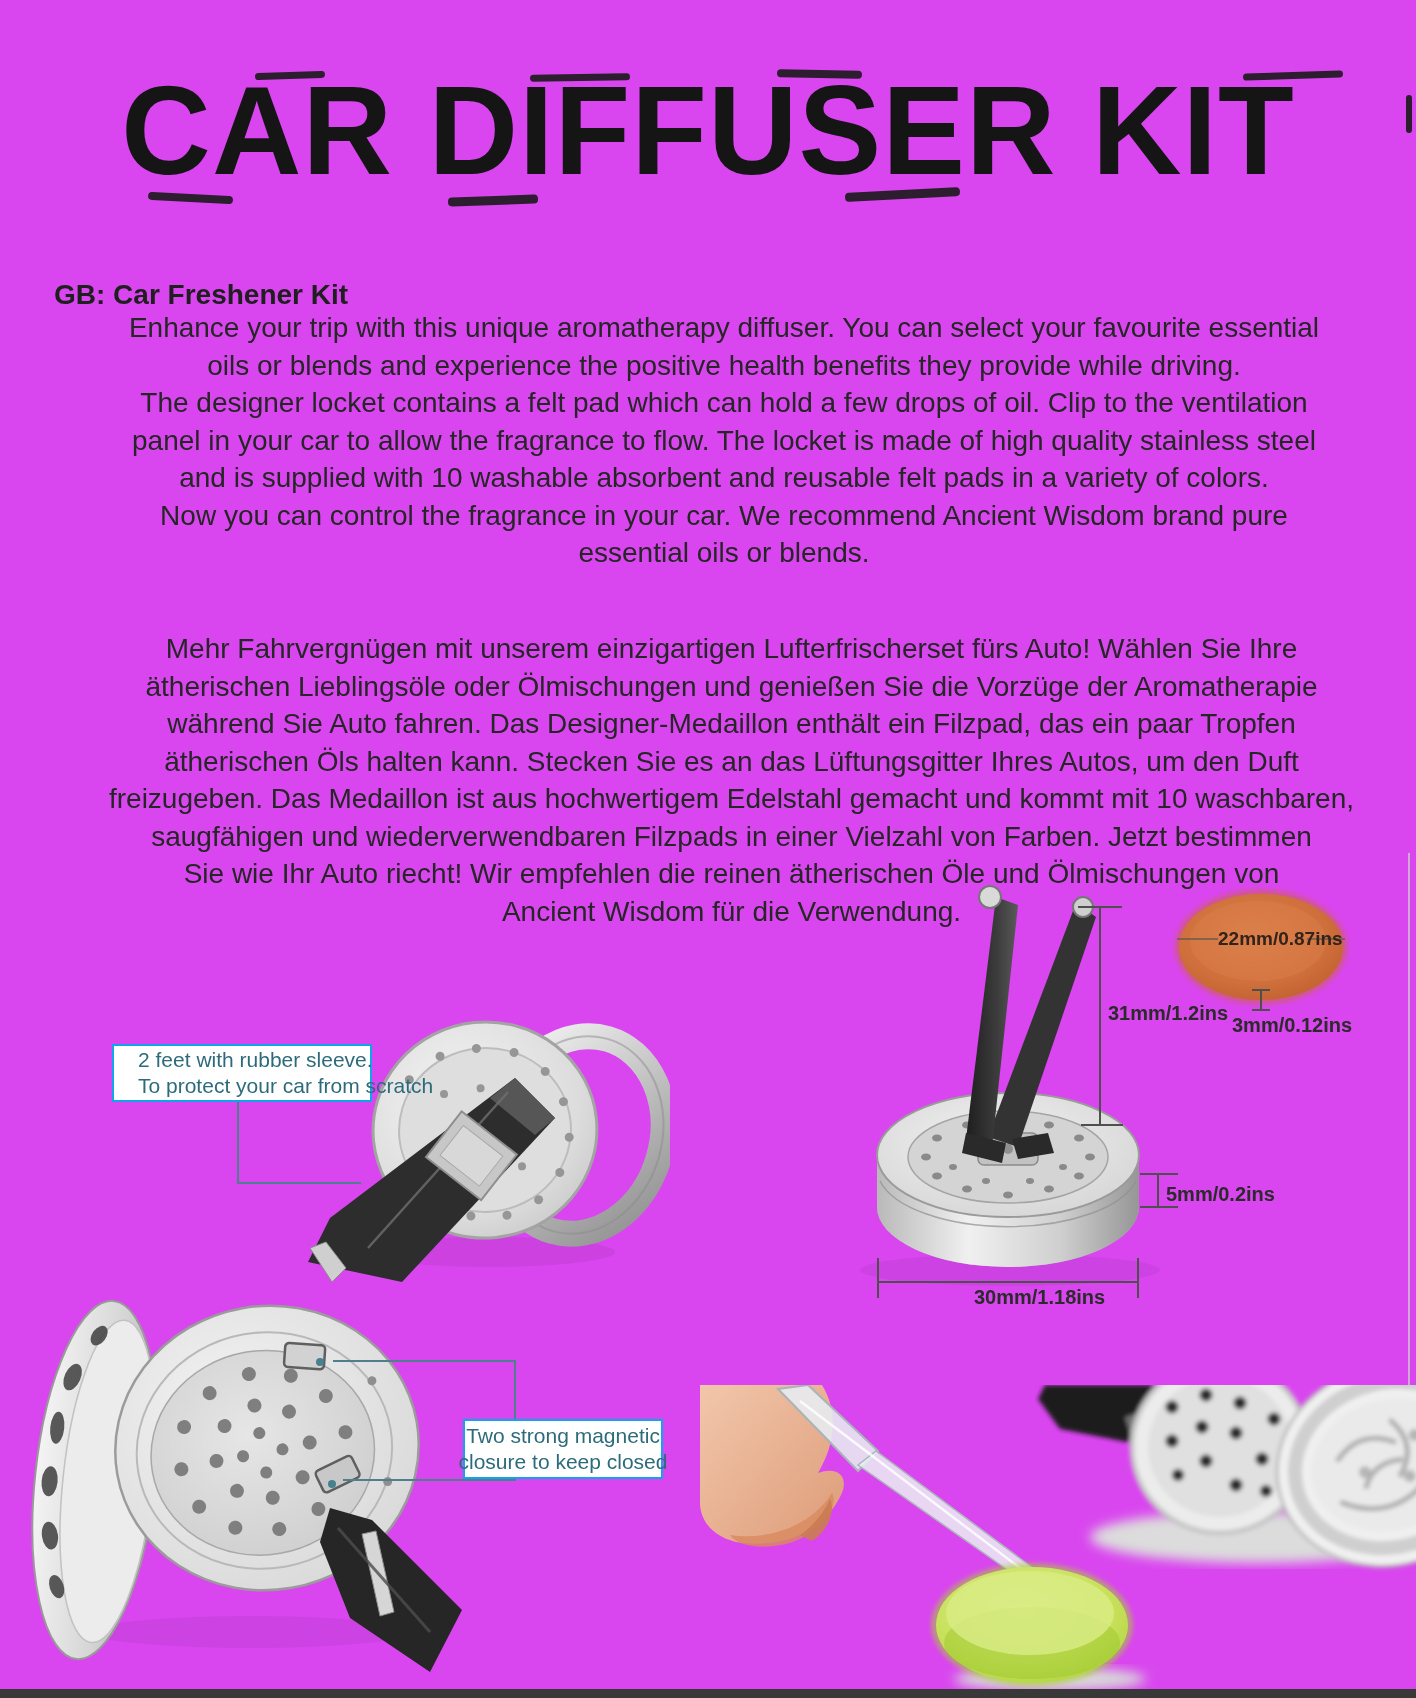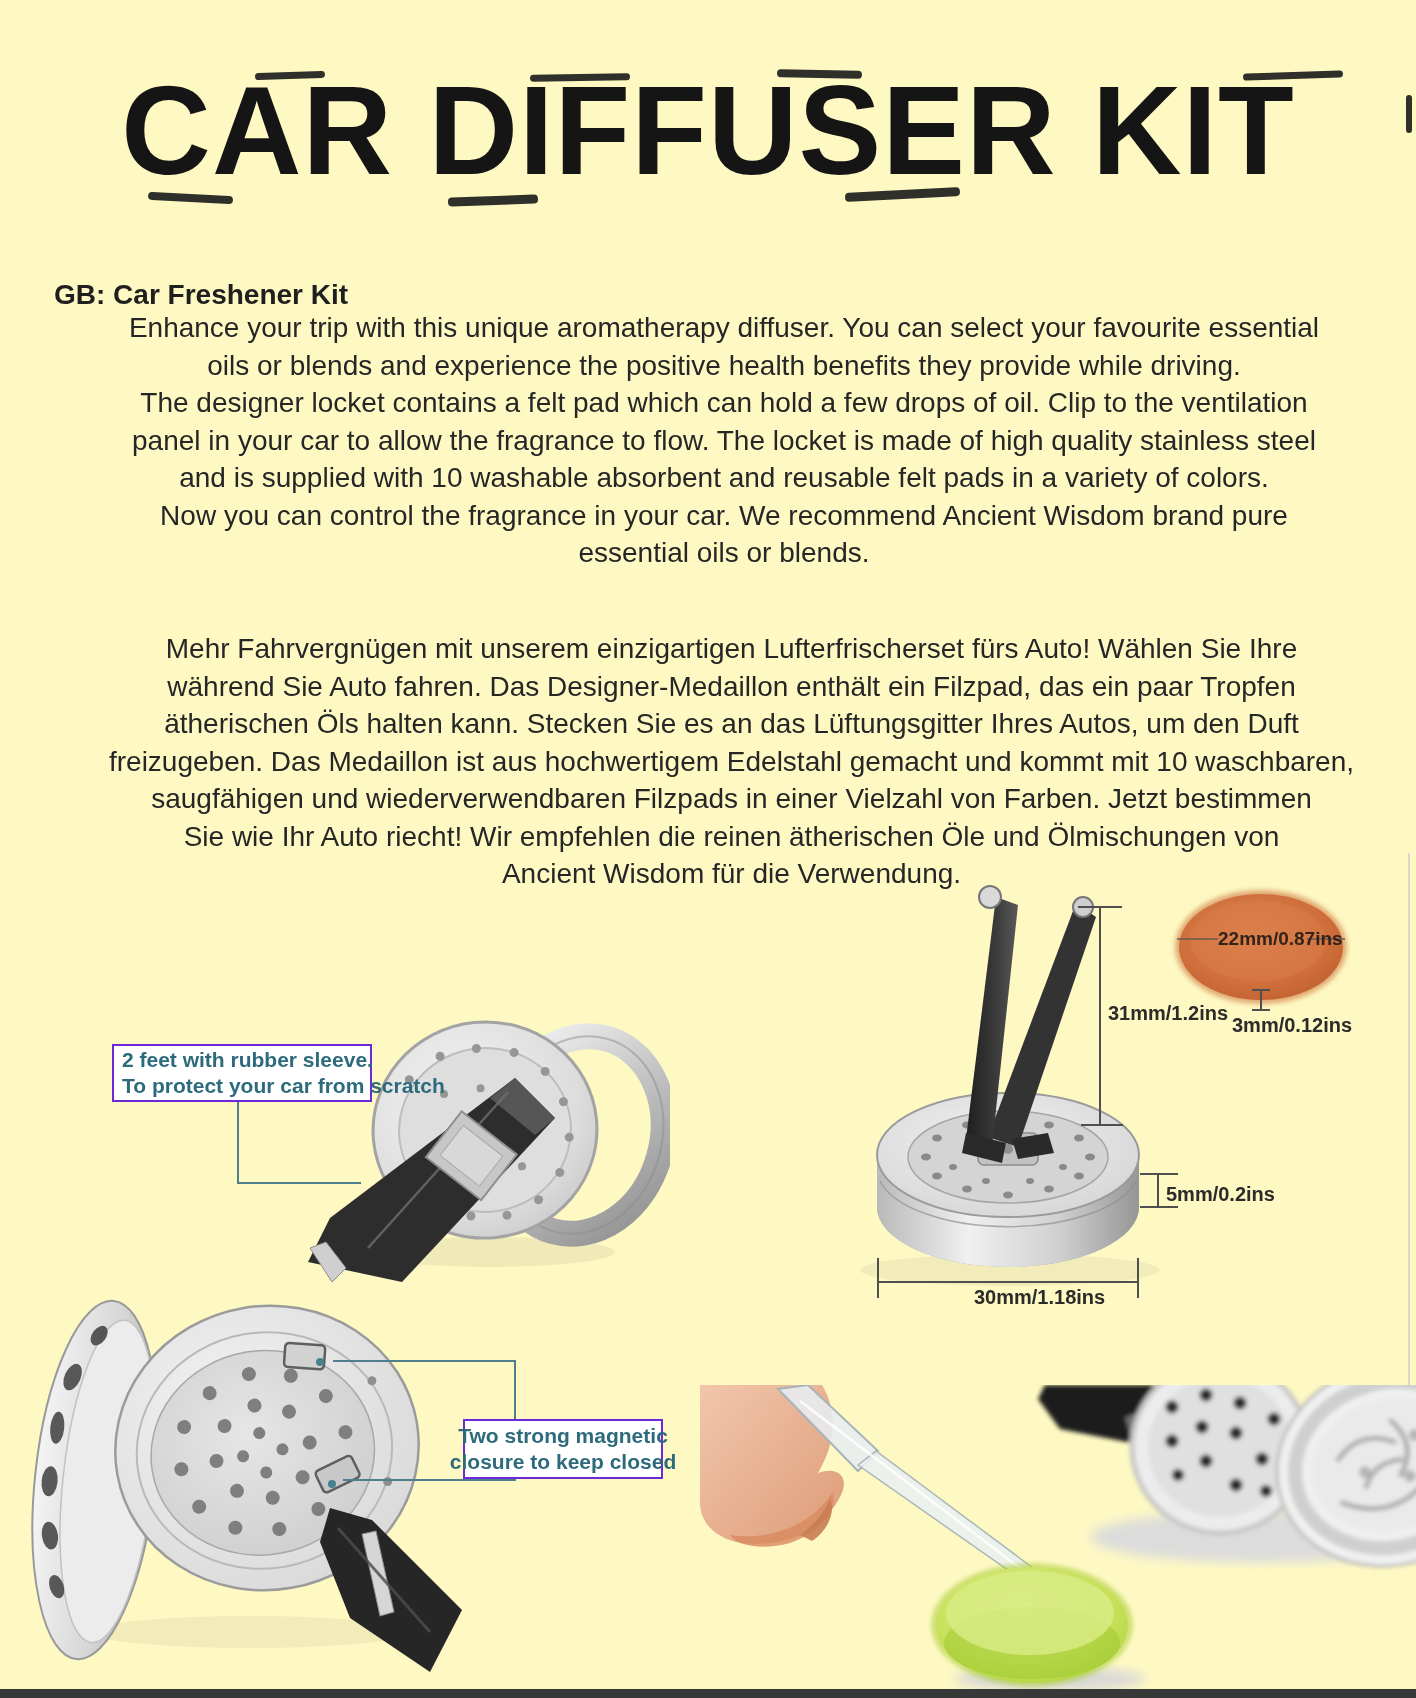--- a/index.html
+++ b/index.html
@@ -1,39 +1,39 @@
 <!DOCTYPE html>
 <html><head>
 <meta charset="utf-8">
 <style>
   html,body{margin:0;padding:0;background:#888;}
   .page{
     position:relative;width:1416px;height:1698px;margin:0 auto;
-    background:#fef9c3;overflow:hidden;
+    background:#d946ef;overflow:hidden;
     font-family:"Liberation Sans","DejaVu Sans",sans-serif;
   }
   .abs{position:absolute;}
   
   .title{
     left:0;top:68px;width:1416px;text-align:center;
     font-size:124px;font-weight:900;letter-spacing:1px;color:#151515;
     line-height:124px;white-space:nowrap;
     transform:scaleY(1.02);
   }
   .streak{background:#1a1a1a;border-radius:4px;opacity:.9;}
   
   .heading{font-size:28px;font-weight:bold;color:#1f1f1f;line-height:34px;white-space:nowrap;}
   .bodylines{font-size:28px;color:#262626;line-height:37.5px;text-align:center;}
   .bodylines div{white-space:nowrap;}
   
   .callout{
-    box-sizing:border-box;background:#ffffff;border:2px solid #6d28d9;
-    color:#2d6b7c;font-weight:bold;font-size:21px;line-height:26px;
+    box-sizing:border-box;background:#ffffff;border:2px solid #0ea5e9;
+    color:#2d6b7c;font-weight:normal;font-size:21px;line-height:26px;
     display:flex;flex-direction:column;justify-content:center;
-    padding:2px 8px;
+    padding:2px 24px;
   }
   .callout div{white-space:nowrap;}
   .conn{background:#4f7f8c;}
   
   .dim{font-size:20px;font-weight:bold;color:#2b2b2b;white-space:nowrap;}
   .dim.onpad{color:#33231a;font-size:19px;}
   .footer-bar{left:0;top:1689px;width:1416px;height:9px;background:#383838;}
   svg{display:block;}
 </style>
 </head>
@@ -58,20 +58,21 @@
     <div>oils or blends and experience the positive health benefits they provide while driving.</div>
     <div>The designer locket contains a felt pad which can hold a few drops of oil. Clip to the ventilation</div>
     <div>panel in your car to allow the fragrance to flow. The locket is made of high quality stainless steel</div>
     <div>and is supplied with 10 washable absorbent and reusable felt pads in a variety of colors.</div>
     <div>Now you can control the fragrance in your car. We recommend Ancient Wisdom brand pure</div>
     <div>essential oils or blends.</div>
   </div>
 
   <div class="abs bodylines" style="left:54px;top:630px;width:1355px;">
     <div>Mehr Fahrvergnügen mit unserem einzigartigen Lufterfrischerset fürs Auto! Wählen Sie Ihre</div>
+    <div>ätherischen Lieblingsöle oder Ölmischungen und genießen Sie die Vorzüge der Aromatherapie</div>
     <div>während Sie Auto fahren. Das Designer-Medaillon enthält ein Filzpad, das ein paar Tropfen</div>
     <div>ätherischen Öls halten kann. Stecken Sie es an das Lüftungsgitter Ihres Autos, um den Duft</div>
     <div>freizugeben. Das Medaillon ist aus hochwertigem Edelstahl gemacht und kommt mit 10 waschbaren,</div>
     <div>saugfähigen und wiederverwendbaren Filzpads in einer Vielzahl von Farben. Jetzt bestimmen</div>
     <div>Sie wie Ihr Auto riecht! Wir empfehlen die reinen ätherischen Öle und Ölmischungen von</div>
     <div>Ancient Wisdom für die Verwendung.</div>
   </div>
 
   <svg class="abs" style="left:250px;top:930px;" width="420" height="360" viewBox="0 0 420 360">
     <defs>

